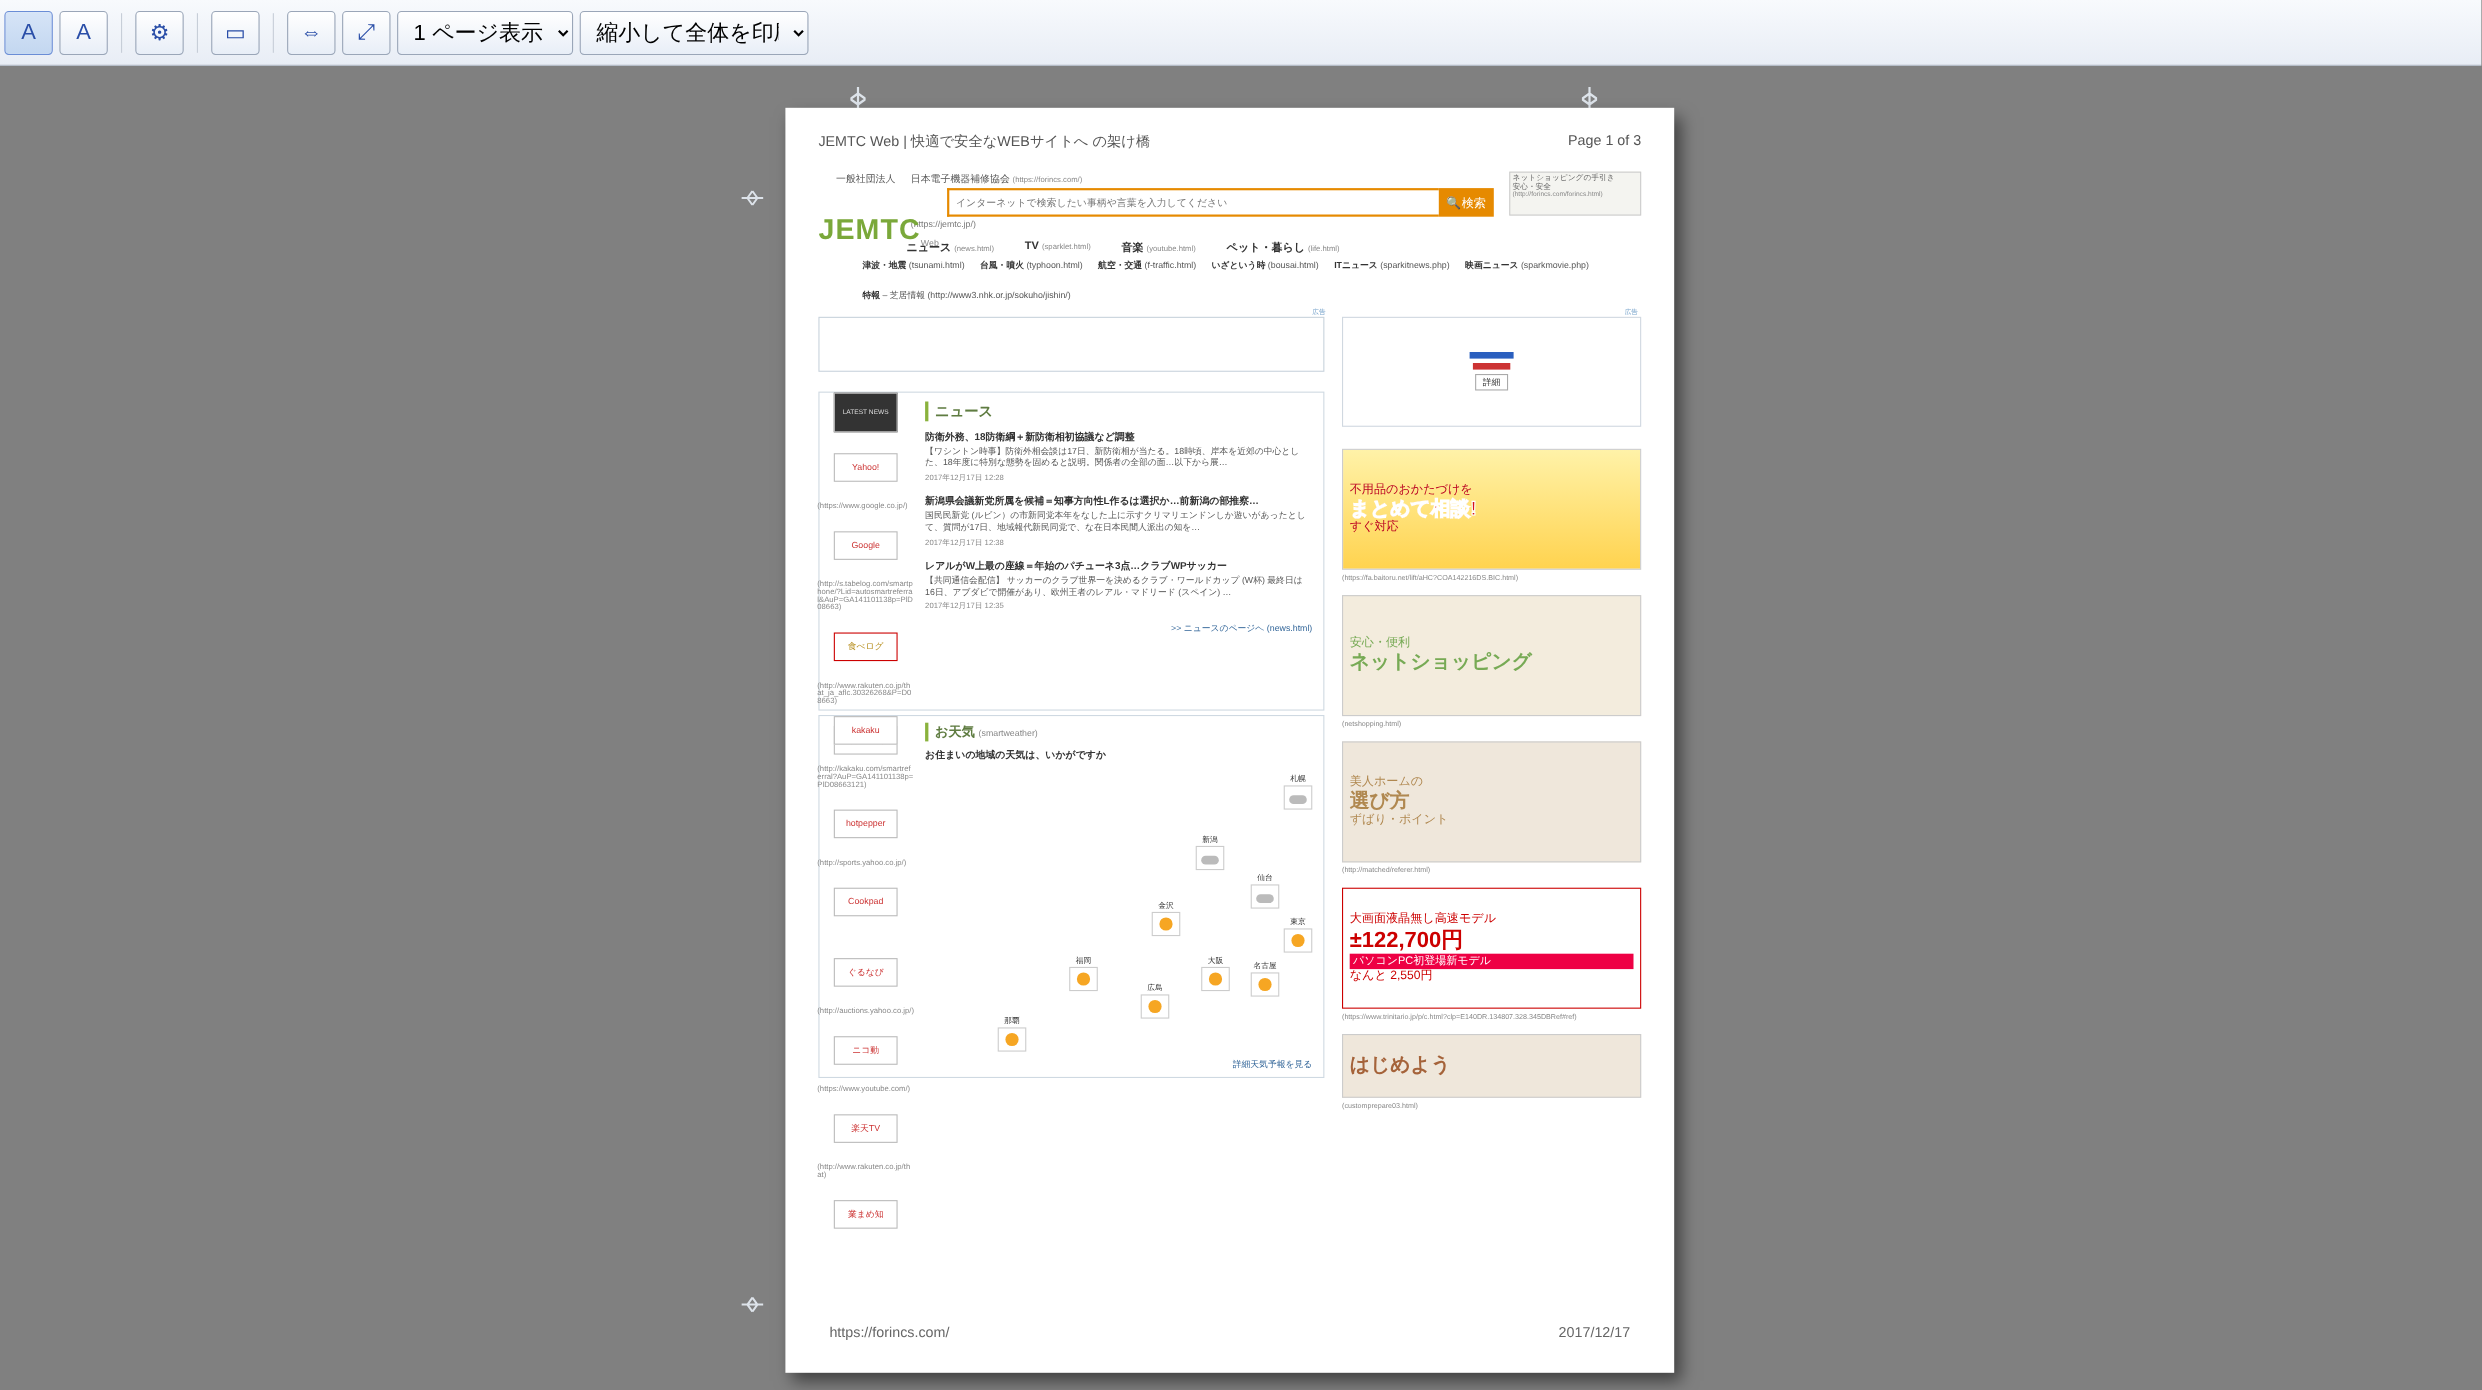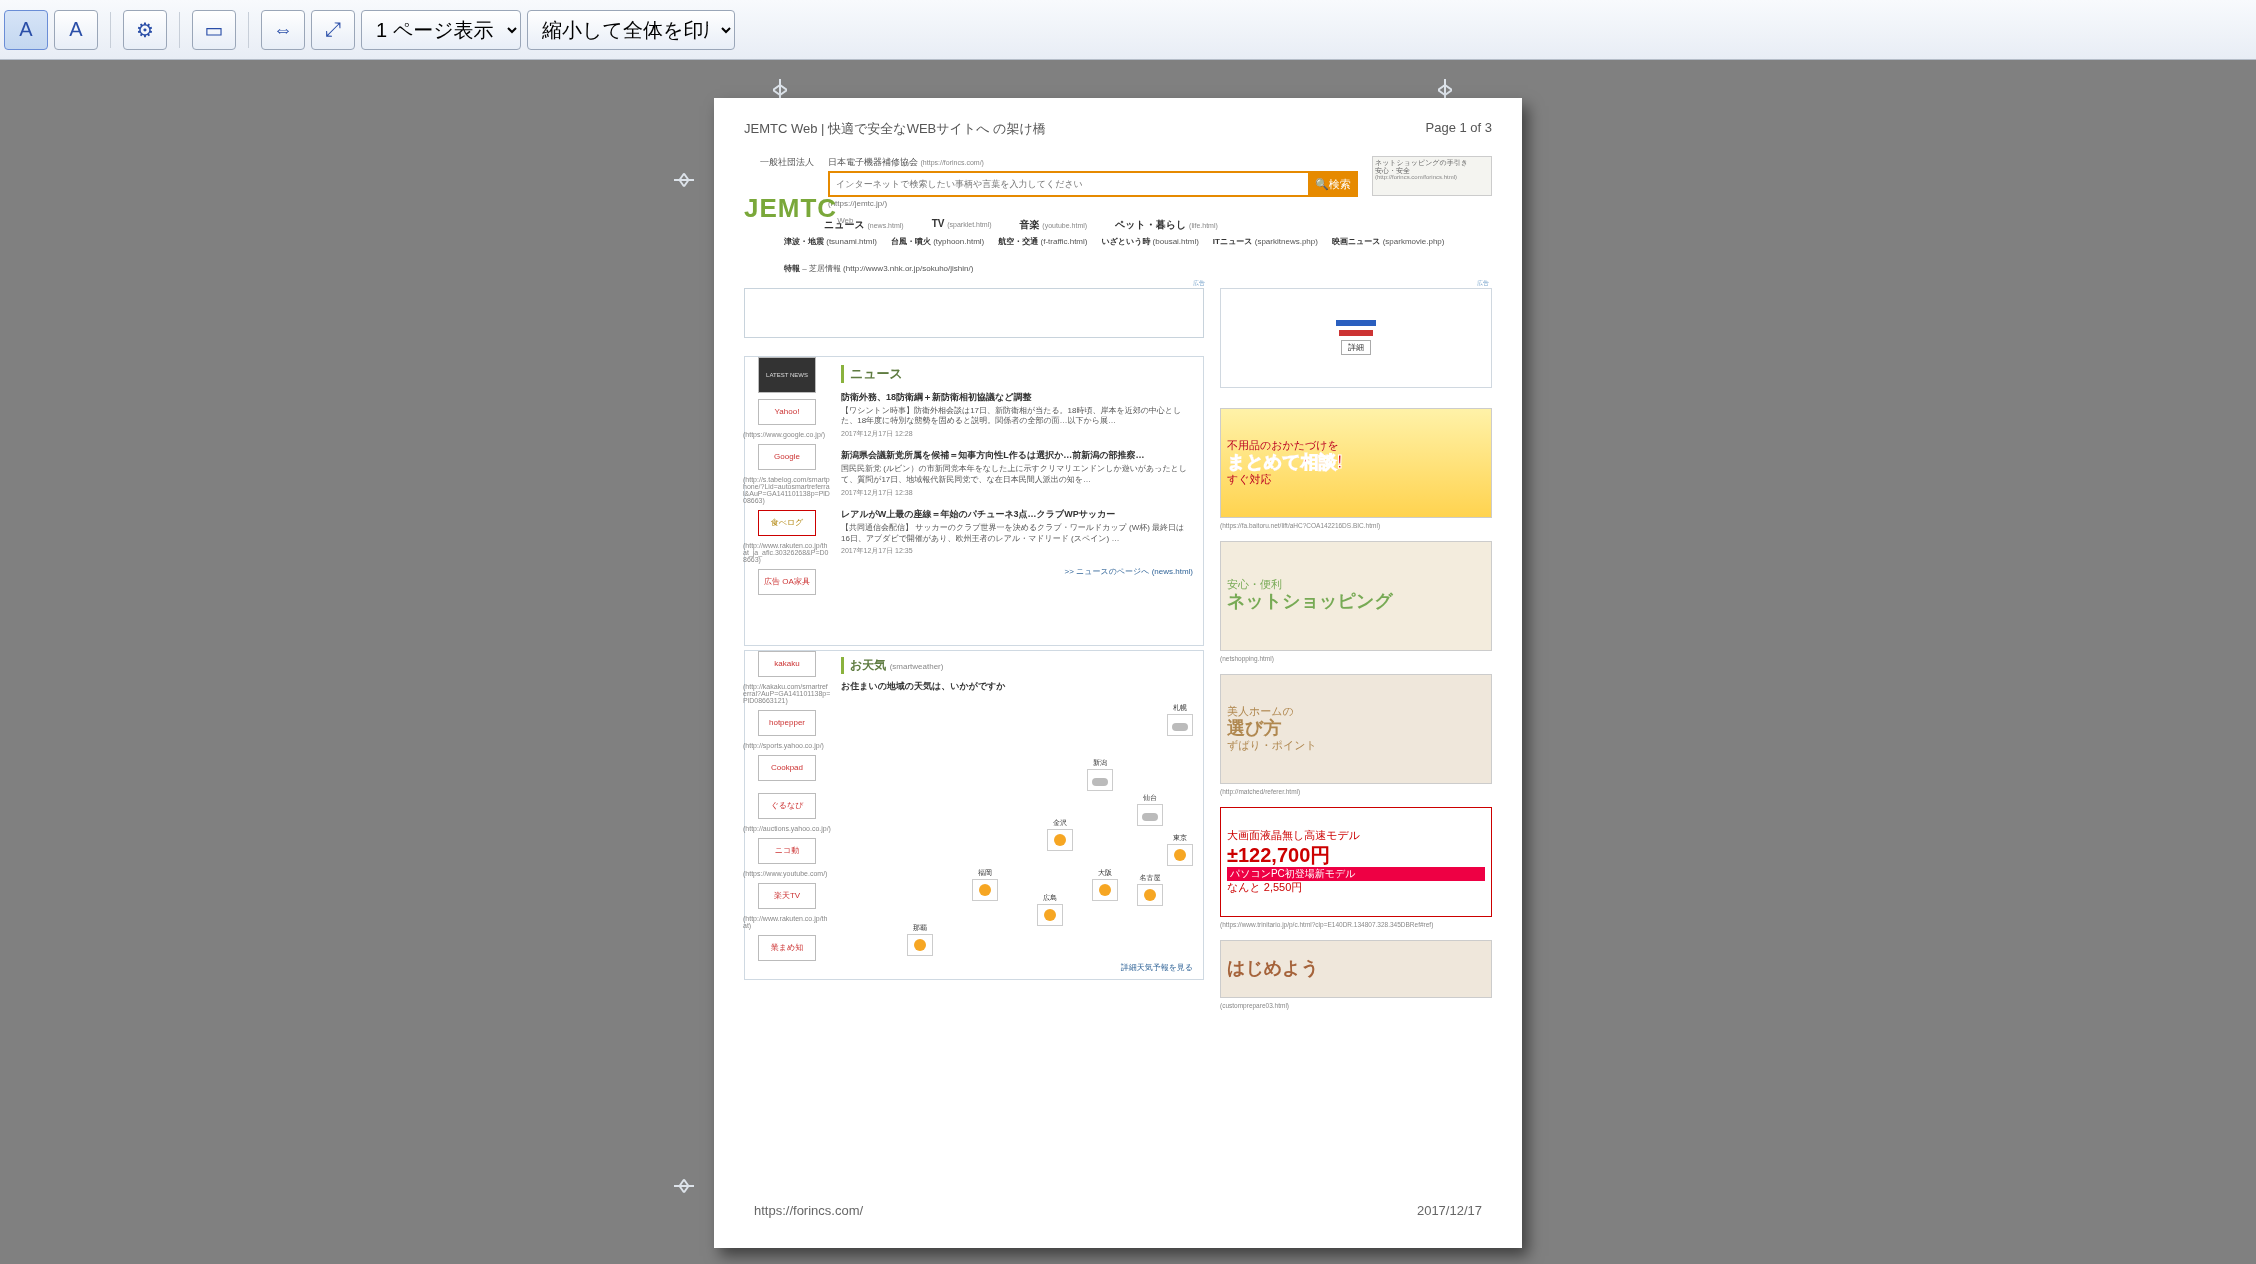--- a/index.html
+++ b/index.html
@@ -88,41 +88,41 @@
   padding: 22px 30px;
 }
 .pg-header { display:flex; justify-content:space-between; font-size:13px; color:#555; margin-bottom:18px;}
 .pg-footer { position:absolute; bottom:30px; left:40px; right:40px; display:flex; justify-content:space-between; font-size:13px; color:#666;}
 
 .site-top { display:flex; gap:14px; align-items:flex-start; }
 .org-col { width:70px; font-size:9px; text-align:right; color:#555;}
 .logo { font-size:26px; font-weight:bold; color:#7aa83a; letter-spacing:1px;}
 .logo sub{ font-size:8px; color:#888; font-weight:normal; letter-spacing:0;}
 .search-wrap { flex:1; }
-.search-row { display:flex;}
+.search-row { display:flex;margin-left:33px;}
 .search-input { flex:1; height:26px; border:2px solid #e68a00; border-right:none; font-size:9px; padding:0 6px; color:#bba870;}
 .search-btn { width:50px; height:26px; background:#e68a00; color:#fff; font-size:11px; border:none; display:flex;align-items:center;justify-content:center;}
 .search-sub { font-size:8px; color:#777; margin-top:2px;}
 .hero-banner { width:120px; height:40px; border:1px solid #ccc; font-size:7px; color:#666; padding:2px; line-height:1.1; background:#f4f4f0;}
 .hero-banner .u{ font-size:6px; color:#888;}
 
 .gnav { display:flex; gap:28px; font-size:10px; color:#333; margin:10px 0 4px 80px;}
 .subnav { display:flex; flex-wrap:wrap; gap:14px; font-size:8px; color:#555; margin-left:40px; line-height:1.6;}
 .subnav span b{ color:#333;}
 
 .two-col { display:flex; gap:16px; margin-top:12px;}
 .main-col { width:460px;}
 .side-col { flex:1;}
 
 .ad-box { border:1px solid #c8d3dc; height:50px; position:relative; margin-bottom:18px;}
 .ad-tag { position:absolute; top:-10px; right:-2px; font-size:6px; color:#7aa5cc;}
 
 .news-card { border:1px solid #cfd9e2; padding:8px 10px 8px 96px; position:relative; min-height:290px;}
 .news-card h3{ font-size:13px; color:#5f7c41; border-left:3px solid #8ab23d; padding-left:6px; margin-bottom:8px;}
-.left-icons { position:absolute; left:-4px; top:0; width:92px; display:flex; flex-direction:column; gap:6px; align-items:center;justify-content:space-between;}
+.left-icons { position:absolute; left:-4px; top:0; width:92px; display:flex; flex-direction:column; gap:19px; align-items:center;justify-content:space-between;}
 .thumb { width:58px; height:26px; border:1px solid #bbb; font-size:8px; display:flex; align-items:center; justify-content:center; color:#c33; background:#fff;}
 .thumb.dark{ background:#333; color:#ddd; font-size:6px; height:36px;}
 .thumb.tab{ border-color:#c00; color:#b48a15; height:26px;}
 .src-url { font-size:7px; color:#888; width:88px; word-break:break-all; text-align:left;}
 
 .news-item { margin-bottom:10px;}
 .news-item h4{ font-size:9px; font-weight:bold; color:#333; margin-bottom:2px;}
 .news-item p { font-size:8px; color:#555; line-height:1.35;}
 .news-item .dt{ font-size:7px; color:#888; margin-top:2px;}
 .news-more { text-align:right; font-size:8px; color:#369; margin-top:4px;}

